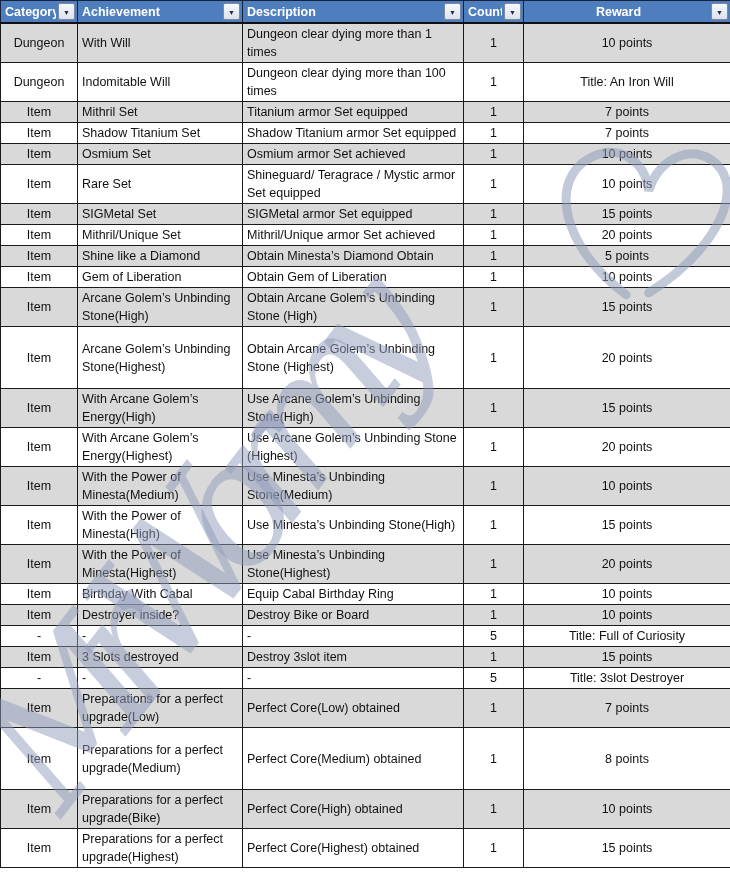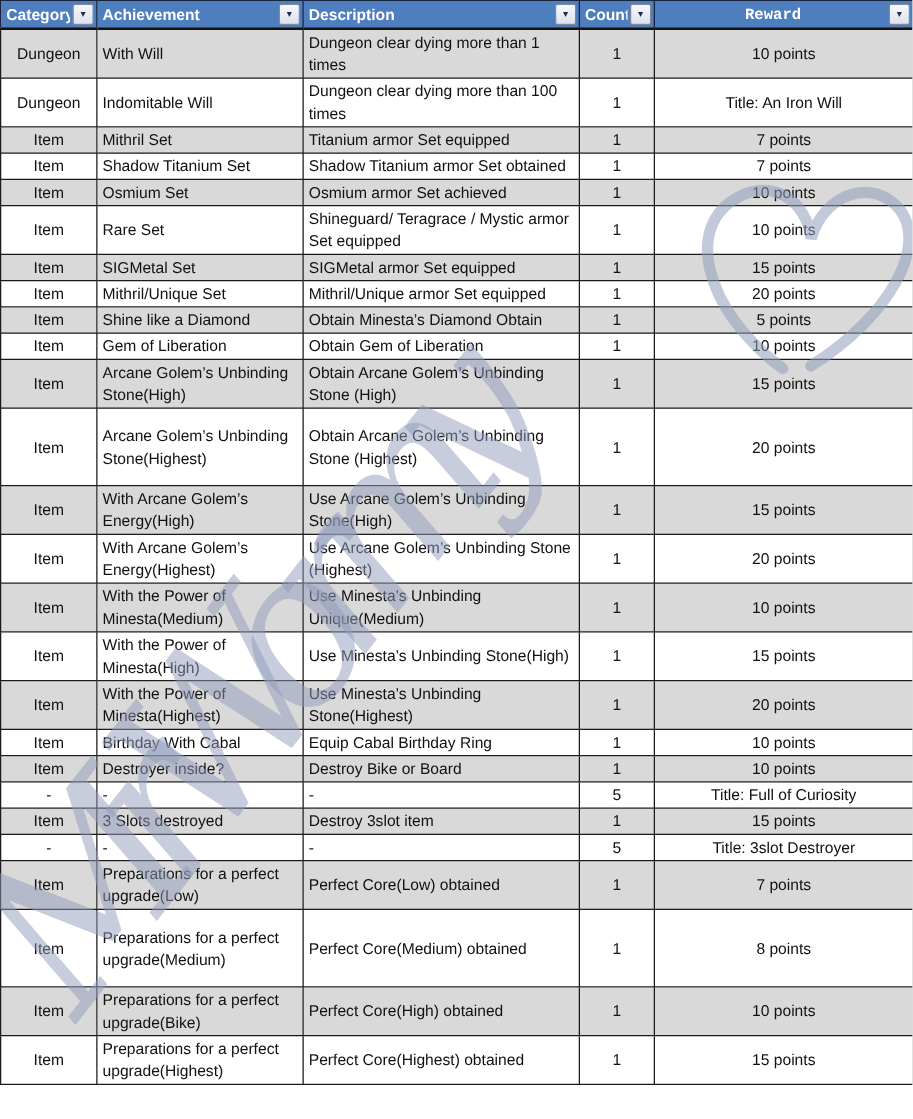--- a/index.html
+++ b/index.html
@@ -28,21 +28,21 @@
     font-weight:bold;
     height:21px;
     padding:0 2px 0 4px;
     border:1px solid #17233a;
     border-bottom:2px solid #111;
     text-align:left;
     vertical-align:middle;
   }
   .th-inner{display:flex;align-items:center;gap:2px;min-width:0;}
   .th-label{flex:1;white-space:nowrap;overflow:hidden;}
-  th.col4 .th-label{text-align:center;font-family:Liberation Mono, monospace;}
+  th.col4 .th-label{text-align:center;}
   .filter-btn{
     flex:0 0 auto;
     width:15px;height:15px;
     display:inline-flex;align-items:center;justify-content:center;
     background:linear-gradient(#f6f8fb,#dde2ec);
     border:1px solid #7d88a1;
     border-radius:2px;
     cursor:pointer;
   }
   .tri{font-size:7px;line-height:1;color:#1d2b4f;transform:translateY(0.5px);}
@@ -141,21 +141,21 @@
         <tr>
           <td class="col0">Item</td>
           <td class="col1">Mithril Set</td>
           <td class="col2">Titanium armor Set equipped</td>
           <td class="col3">1</td>
           <td class="col4">7 points</td>
         </tr>
         <tr>
           <td class="col0">Item</td>
           <td class="col1">Shadow Titanium Set</td>
-          <td class="col2">Shadow Titanium armor Set obtained</td>
+          <td class="col2">Shadow Titanium armor Set equipped</td>
           <td class="col3">1</td>
           <td class="col4">7 points</td>
         </tr>
         <tr>
           <td class="col0">Item</td>
           <td class="col1">Osmium Set</td>
           <td class="col2">Osmium armor Set achieved</td>
           <td class="col3">1</td>
           <td class="col4">10 points</td>
         </tr>
@@ -169,21 +169,21 @@
         <tr>
           <td class="col0">Item</td>
           <td class="col1">SIGMetal Set</td>
           <td class="col2">SIGMetal armor Set equipped</td>
           <td class="col3">1</td>
           <td class="col4">15 points</td>
         </tr>
         <tr>
           <td class="col0">Item</td>
           <td class="col1">Mithril/Unique Set</td>
-          <td class="col2">Mithril/Unique armor Set equipped</td>
+          <td class="col2">Mithril/Unique armor Set achieved</td>
           <td class="col3">1</td>
           <td class="col4">20 points</td>
         </tr>
         <tr>
           <td class="col0">Item</td>
           <td class="col1">Shine like a Diamond</td>
           <td class="col2">Obtain Minesta’s Diamond Obtain</td>
           <td class="col3">1</td>
           <td class="col4">5 points</td>
         </tr>
@@ -218,21 +218,21 @@
         <tr>
           <td class="col0">Item</td>
           <td class="col1">With Arcane Golem’s Energy(Highest)</td>
           <td class="col2">Use Arcane Golem’s Unbinding Stone (Highest)</td>
           <td class="col3">1</td>
           <td class="col4">20 points</td>
         </tr>
         <tr>
           <td class="col0">Item</td>
           <td class="col1">With the Power of Minesta(Medium)</td>
-          <td class="col2">Use Minesta’s Unbinding Unique(Medium)</td>
+          <td class="col2">Use Minesta’s Unbinding Stone(Medium)</td>
           <td class="col3">1</td>
           <td class="col4">10 points</td>
         </tr>
         <tr>
           <td class="col0">Item</td>
           <td class="col1">With the Power of Minesta(High)</td>
           <td class="col2">Use Minesta’s Unbinding Stone(High)</td>
           <td class="col3">1</td>
           <td class="col4">15 points</td>
         </tr>

